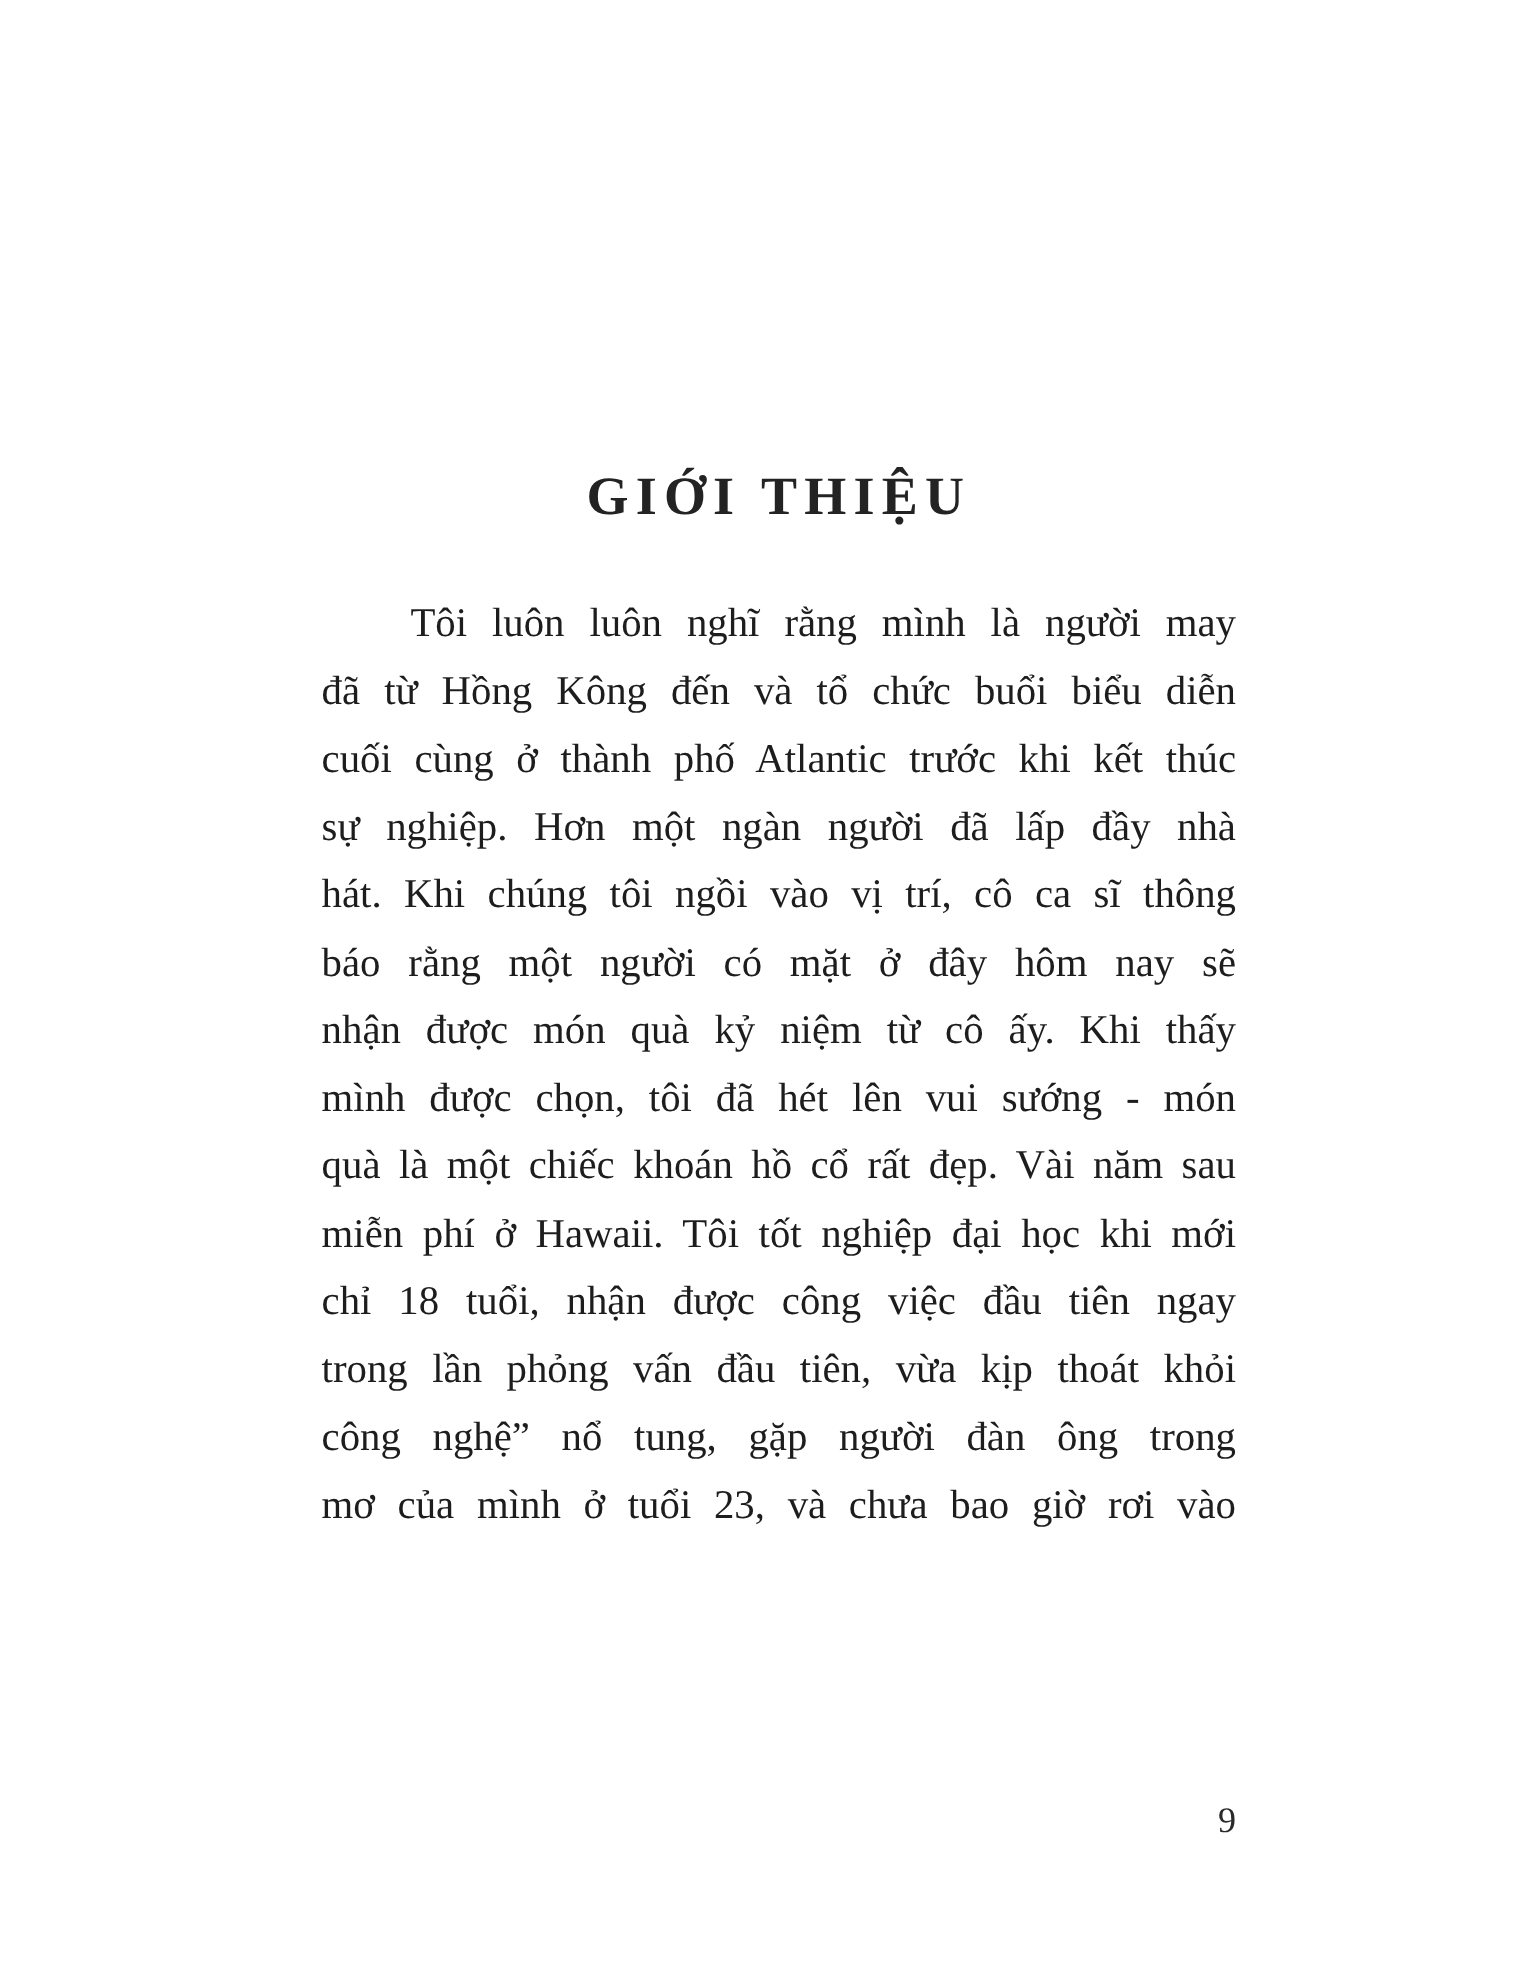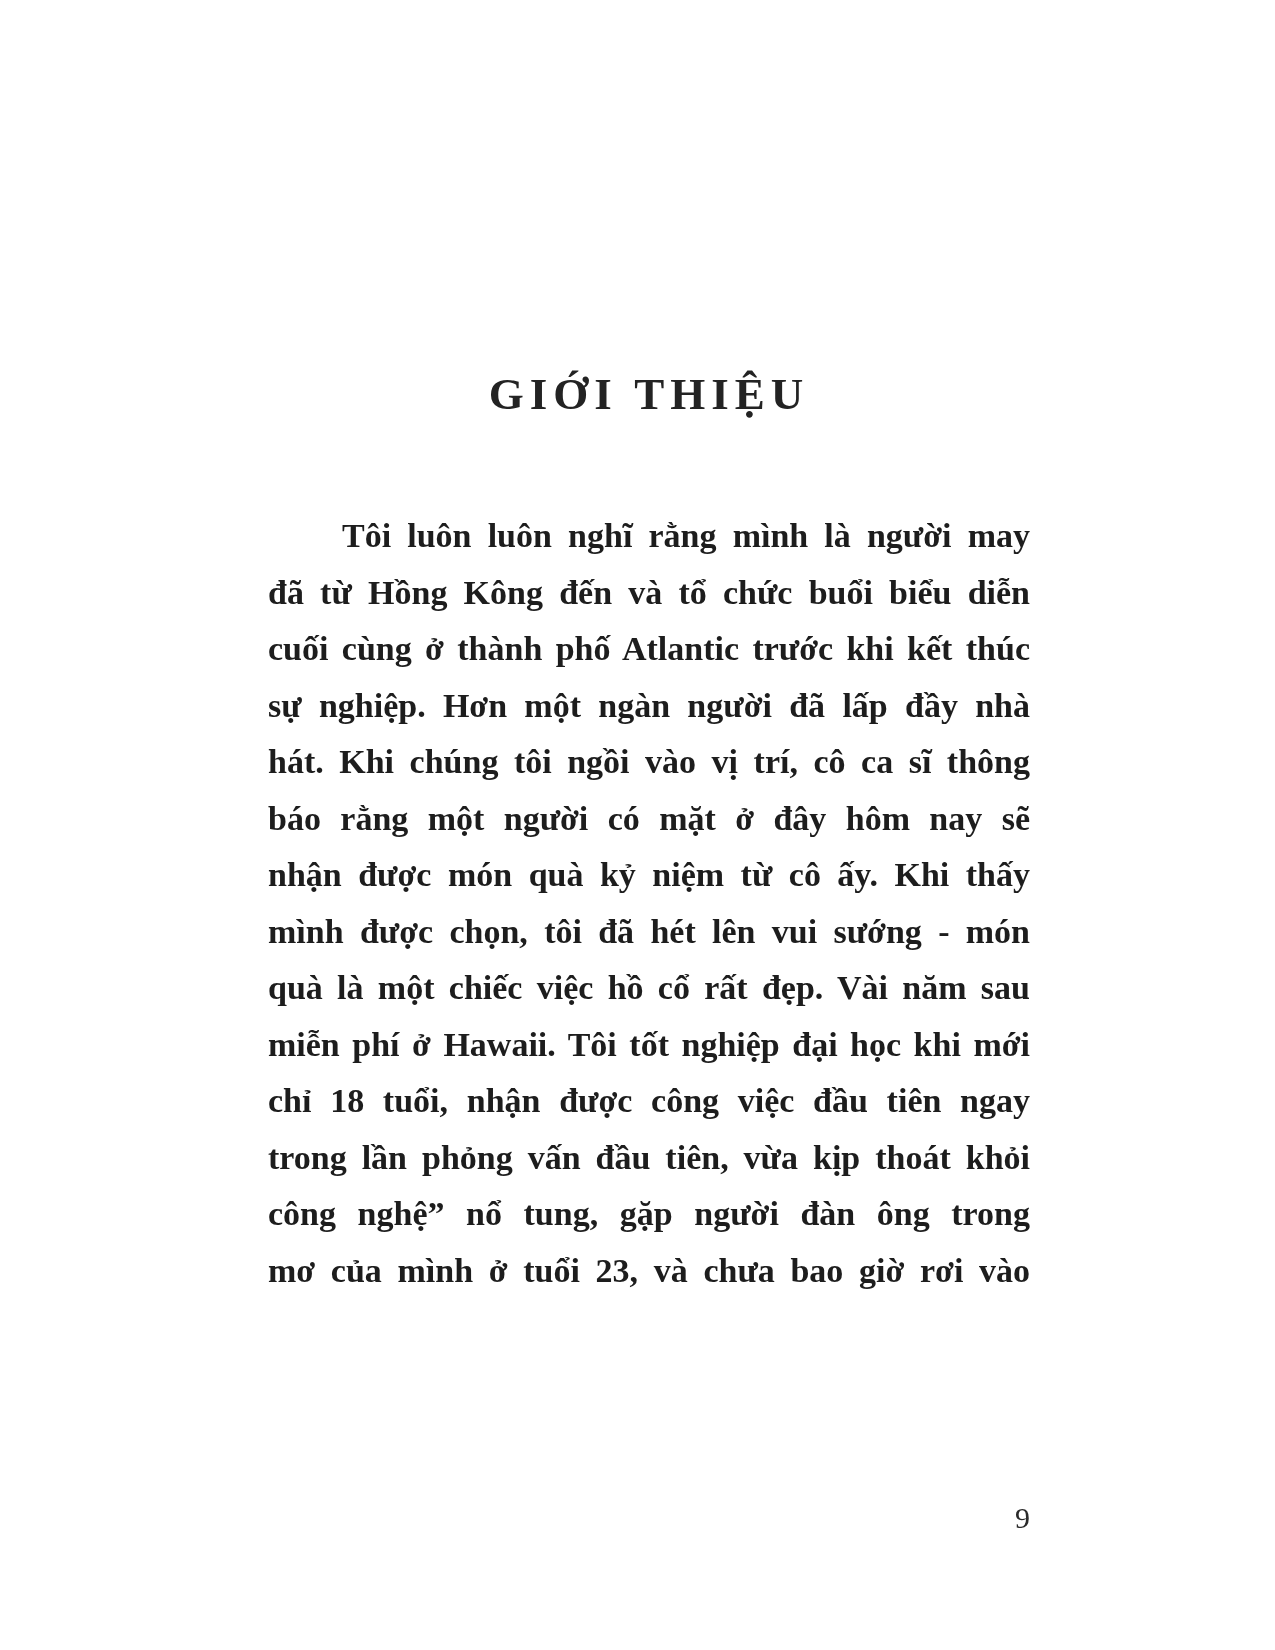--- a/index.html
+++ b/index.html
@@ -12,36 +12,35 @@
     width: 1275px;
     height: 1650px;
     background: #ffffff;
     font-family: "Liberation Serif", serif;
     color: #1d1d1d;
     overflow: hidden;
   }
   .title {
     position: absolute;
     left: 268px;
-    top: 370px;
+    top: 389px;
     width: 762px;
     margin: 0;
     text-align: center;
     font-size: 45px;
     font-weight: bold;
     letter-spacing: 6px;
     line-height: 48px;
     color: #232323;
   }
   .paragraph {
     position: absolute;
     left: 268px;
-    top: 508px;
+    top: 492px;
     width: 762px;
-    font-weight: bold;
   }
   .line {
     font-size: 34px;
     line-height: 56.5px;
     height: 56.5px;
     text-align: justify;
     text-align-last: justify;
     -moz-text-align-last: justify;
     color: #1d1d1d;
   }
@@ -67,21 +66,21 @@
 
   <div class="paragraph">
       <div class="line first">Tôi luôn luôn nghĩ rằng mình là người may</div>
       <div class="line">đã từ Hồng Kông đến và tổ chức buổi biểu diễn</div>
       <div class="line">cuối cùng ở thành phố Atlantic trước khi kết thúc</div>
       <div class="line">sự nghiệp. Hơn một ngàn người đã lấp đầy nhà</div>
       <div class="line">hát. Khi chúng tôi ngồi vào vị trí, cô ca sĩ thông</div>
       <div class="line">báo rằng một người có mặt ở đây hôm nay sẽ</div>
       <div class="line">nhận được món quà kỷ niệm từ cô ấy. Khi thấy</div>
       <div class="line">mình được chọn, tôi đã hét lên vui sướng - món</div>
-      <div class="line">quà là một chiếc việc hồ cổ rất đẹp. Vài năm sau</div>
+      <div class="line">quà là một chiếc khoán hồ cổ rất đẹp. Vài năm sau</div>
       <div class="line">miễn phí ở Hawaii. Tôi tốt nghiệp đại học khi mới</div>
       <div class="line">chỉ 18 tuổi, nhận được công việc đầu tiên ngay</div>
       <div class="line">trong lần phỏng vấn đầu tiên, vừa kịp thoát khỏi</div>
       <div class="line">công nghệ” nổ tung, gặp người đàn ông trong</div>
       <div class="line">mơ của mình ở tuổi 23, và chưa bao giờ rơi vào</div>
     </div>
 
   <div class="page-number">9</div>
 </div>
 

